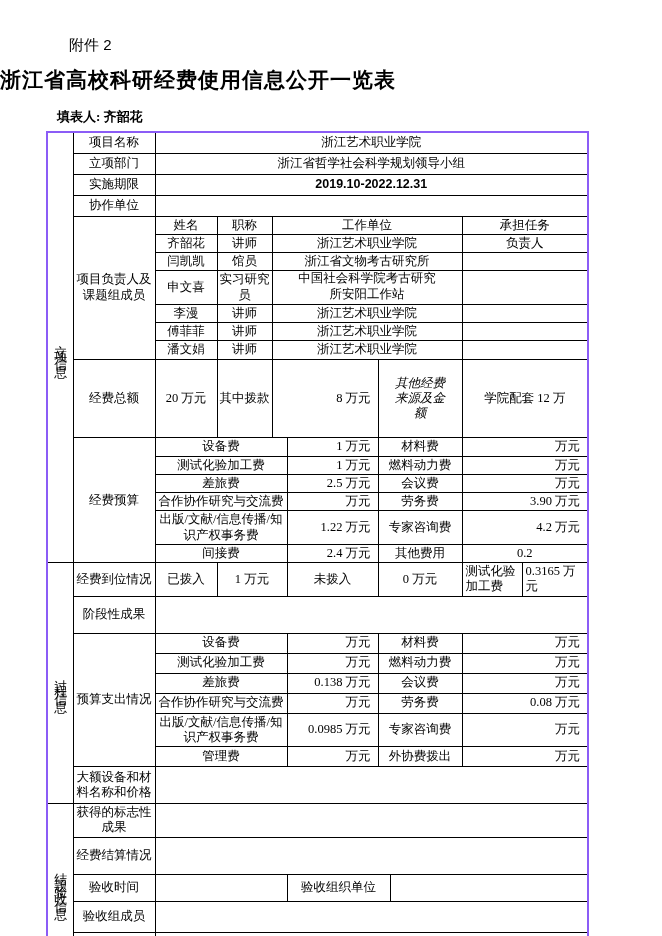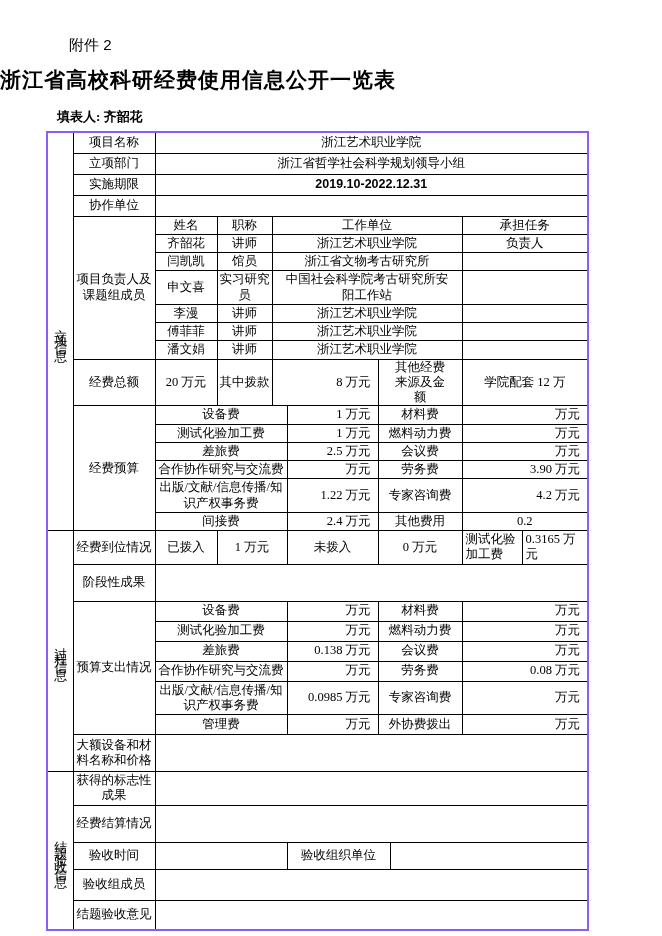--- a/index.html
+++ b/index.html
@@ -15,22 +15,22 @@
   table.form{position:absolute;left:46px;top:131px;width:541px;border-collapse:collapse;
         table-layout:fixed;border:2px solid #8b5cf6;}
   td{border:1px solid #000;font-size:12.5px;line-height:1.22;text-align:center;
      vertical-align:middle;padding:1px 2px;overflow:hidden;word-break:break-all;}
   td.vsec{writing-mode:vertical-rl;text-orientation:upright;letter-spacing:7px;
      font-size:13px;padding:0;}
   td.amt{text-align:right;padding-right:7px;margin-top:20px;}
   td.leftal{text-align:left;padding-left:3px;padding-right:1px;}
   td.boldnum{font-family:"Liberation Sans","DejaVu Sans",sans-serif;font-weight:bold;
      font-size:12.5px;}
-  td.narrowpad{padding:0 14px;}
-  td.unitpad{padding:0 8px;}
+  td.narrowpad{padding:16px 14px;font-style:italic;}
+  td.unitpad{padding:0 20px;font-family:Liberation Mono, monospace;}
 </style>
 </head>
 <body>
 
 <div class="page">
   <div class="attachment">附件 2</div>
   <div class="title">浙江省高校科研经费使用信息公开一览表</div>
   <div class="meta">
     <span>填表人: 齐韶花</span>
   </div>

